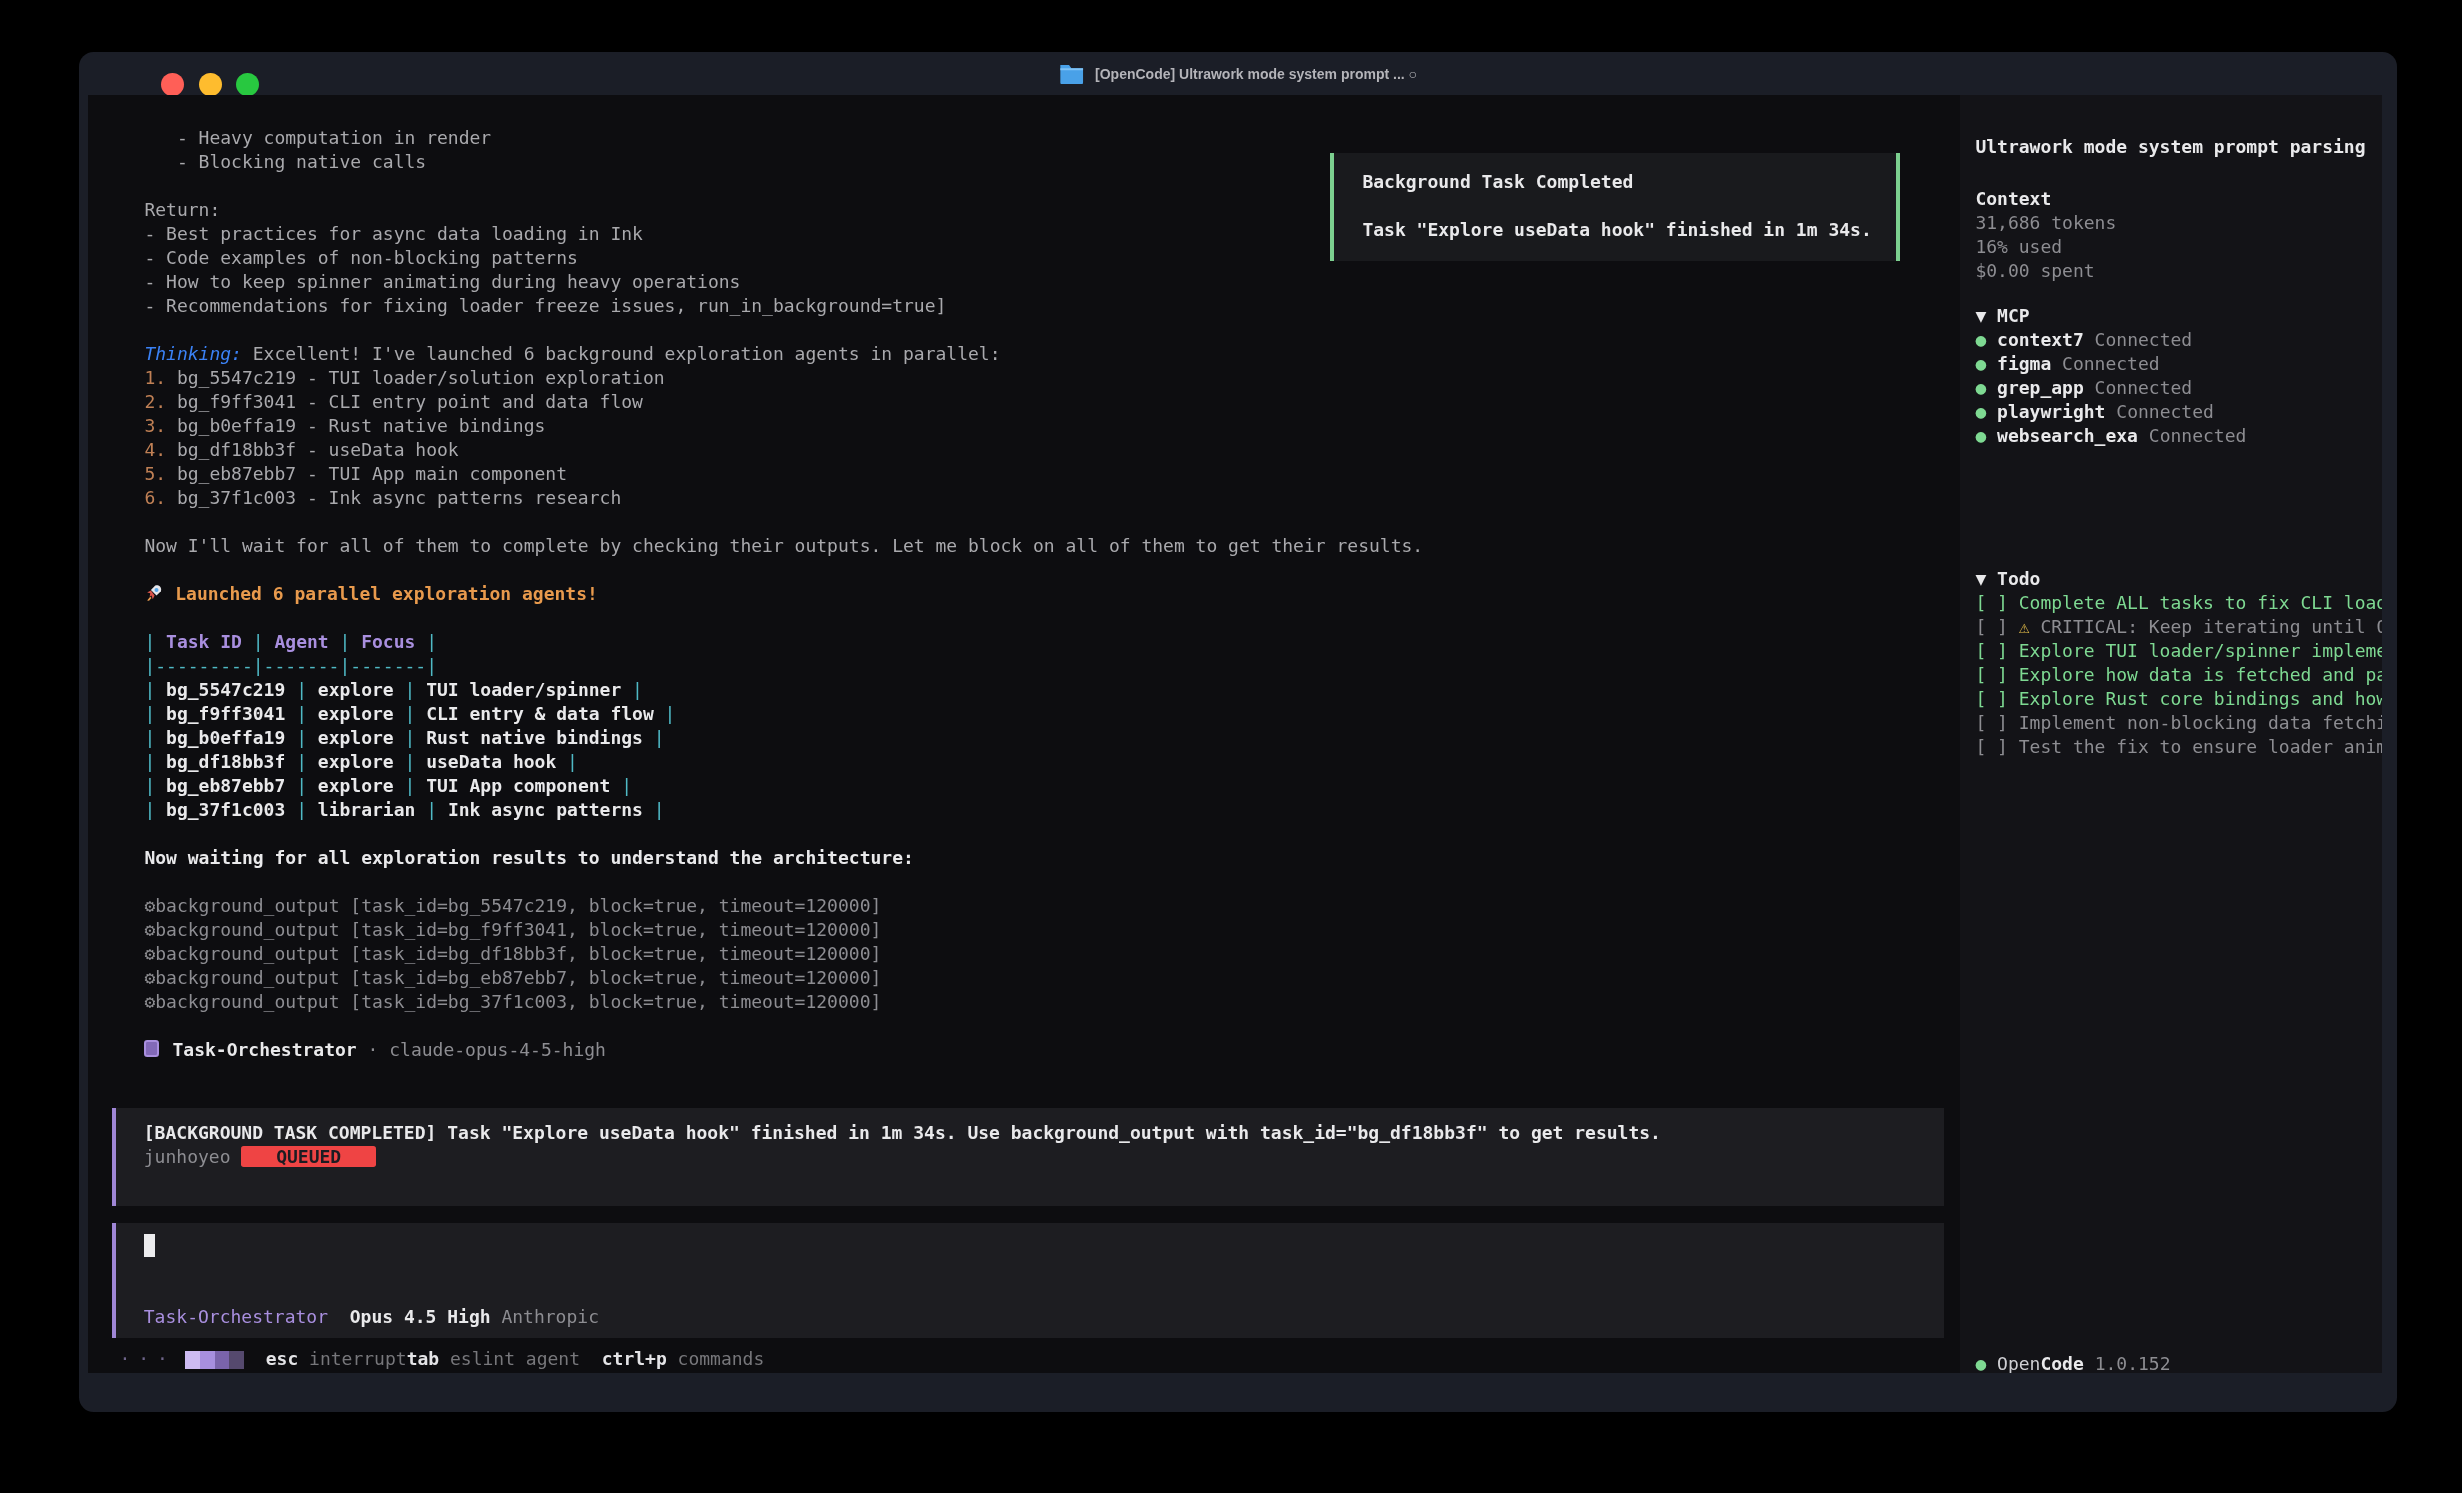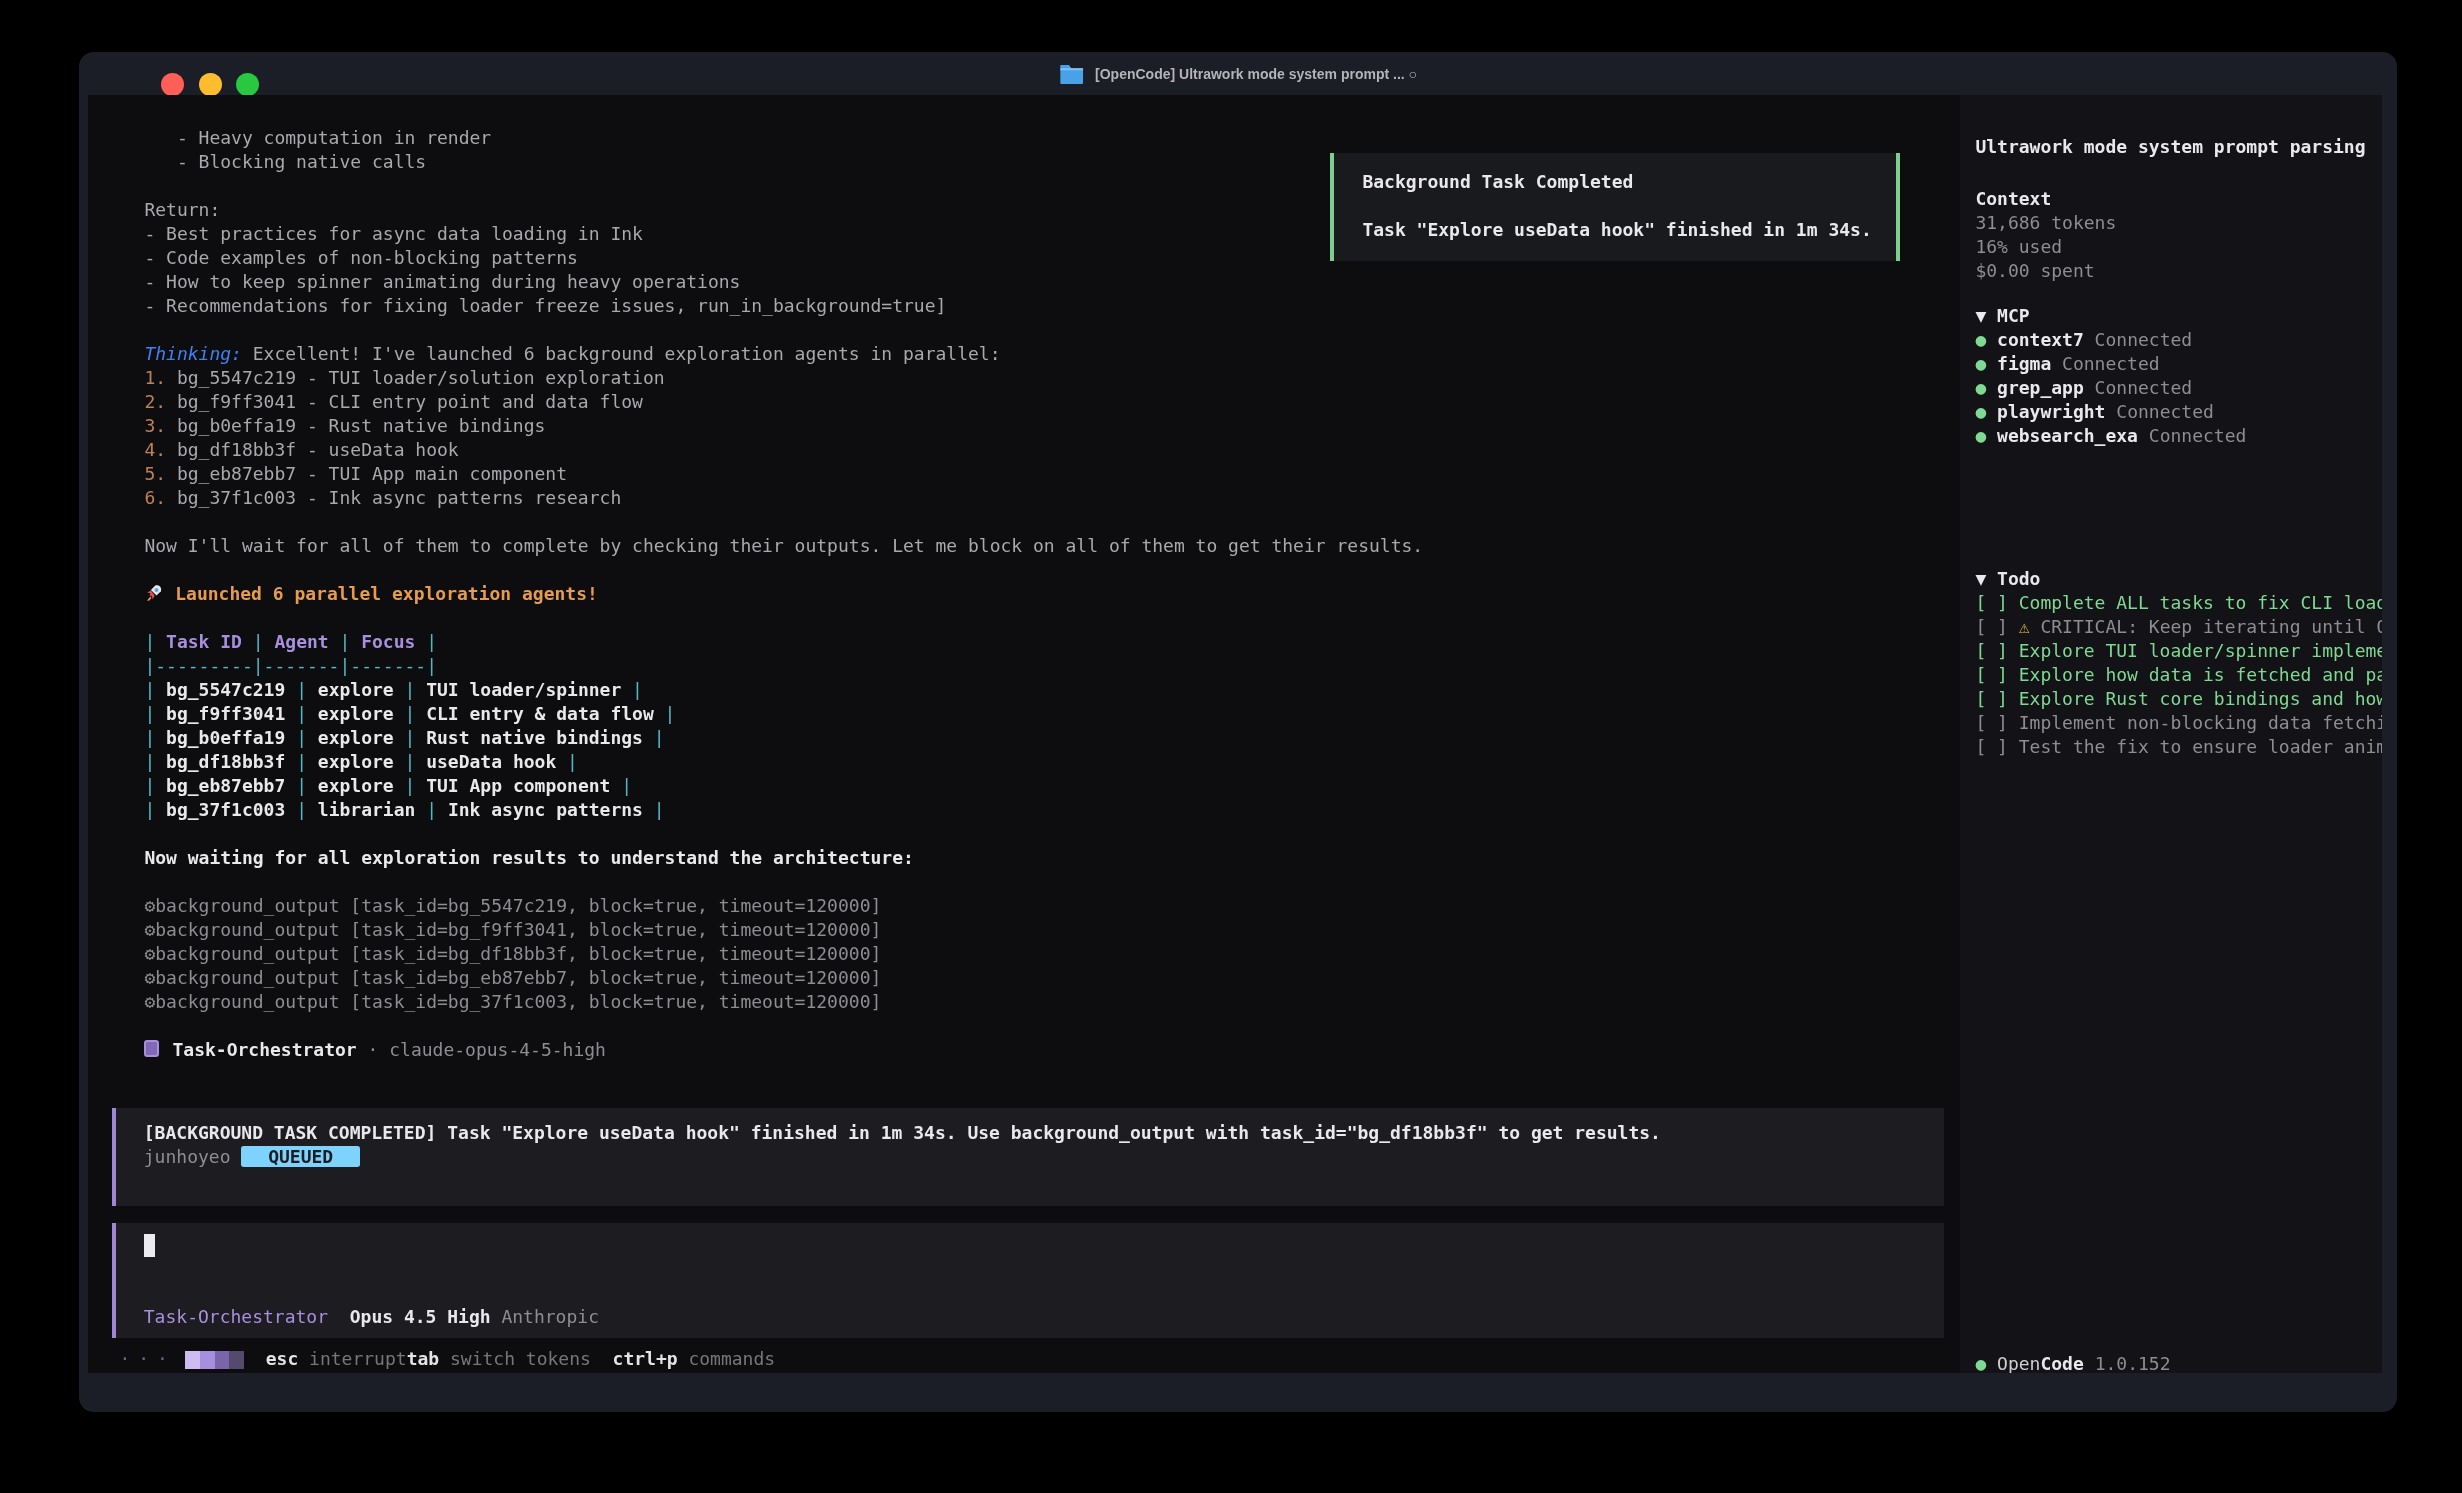--- a/index.html
+++ b/index.html
@@ -34,21 +34,21 @@
   .pup { color:#a98fdf; }
   .pipe{ color:#4fb9c5; }
   .gear{ color:#8e8e92; }
   .g   { color:#7ed992; }
   .warn{ color:#e8c04a; }
   .key { color:#e4e4e7; font-weight:bold; }
   .lbl { color:#77777b; }
   .dots{ color:#6e648a; letter-spacing:8px; margin-right:9.4px; }
   .gdot{ color:#7ed992; }
   .open{ color:#cfcfd3; }
-  .badge { background:#7dd3fc; color:#1c1c22; font-weight:bold; padding:0 16px; border-radius:2.7px; }
+  .badge { background:#ef4444; color:#1c1c22; font-weight:bold; padding:0 24px; border-radius:2.7px; }
   .sqbox { display:inline-block; width:14.7px; height:17.4px; border:2.7px solid #a98fdf; background:#8269b8;
            border-radius:3.3px; vertical-align:-1.3px; margin-right:13.4px; }
   .sp { display:inline-block; width:14.7px; height:17.4px; vertical-align:middle; }
   .sp1{ background:#cdbbf2; } .sp2{ background:#a78fe0; } .sp3{ background:#7a64ac; } .sp4{ background:#55496e; }
 
   .chat { position:absolute; left:56px; top:31px; width:1773px; }
 
   
   .toast { position:absolute; left:1242px; top:58px; width:570px; height:108px;
            background:#191a1d; border-left:4px solid #7ccf8f; border-right:4px solid #7ccf8f;
@@ -161,21 +161,21 @@
         <div class="tl"><span class="sg dim">junhoyeo </span><span class="sg badge"> QUEUED </span></div>
       </div>
 
       <div class="block input-block">
         <span class="cursor"></span>
         <div class="tl agent-line"><span class="sg pup">Task-Orchestrator</span><span class="sg d">  </span><span class="sg w">Opus 4.5 High</span><span class="sg d"> </span><span class="sg dim">Anthropic</span></div>
       </div>
 
       <div class="status-row">
         <div class="tl"><span class="sg dots">···</span><span class="sg sp sp1"></span><span class="sg sp sp2"></span><span class="sg sp sp3"></span><span class="sg sp sp4"></span><span class="sg d">  </span><span class="sg key">esc</span><span class="sg lbl"> interrupt</span></div>
-        <div class="tl"><span class="sg key">tab</span><span class="sg lbl"> switch tokens</span><span class="sg d">  </span><span class="sg key">ctrl+p</span><span class="sg lbl"> commands</span></div>
+        <div class="tl"><span class="sg key">tab</span><span class="sg lbl"> eslint agent</span><span class="sg d">  </span><span class="sg key">ctrl+p</span><span class="sg lbl"> commands</span></div>
       </div>
 
       <div class="sb sb-title tl w" style="position:absolute">Ultrawork mode system prompt parsing</div>
 
       <div class="sb sb-context" style="position:absolute">
         <div class="tl w">Context</div>
         <div>
             <div class="tl dim">31,686 tokens</div>
             <div class="tl dim">16% used</div>
             <div class="tl dim">$0.00 spent</div>

